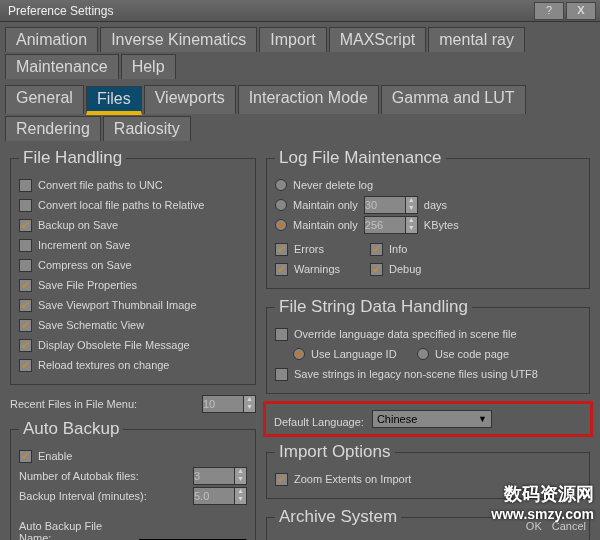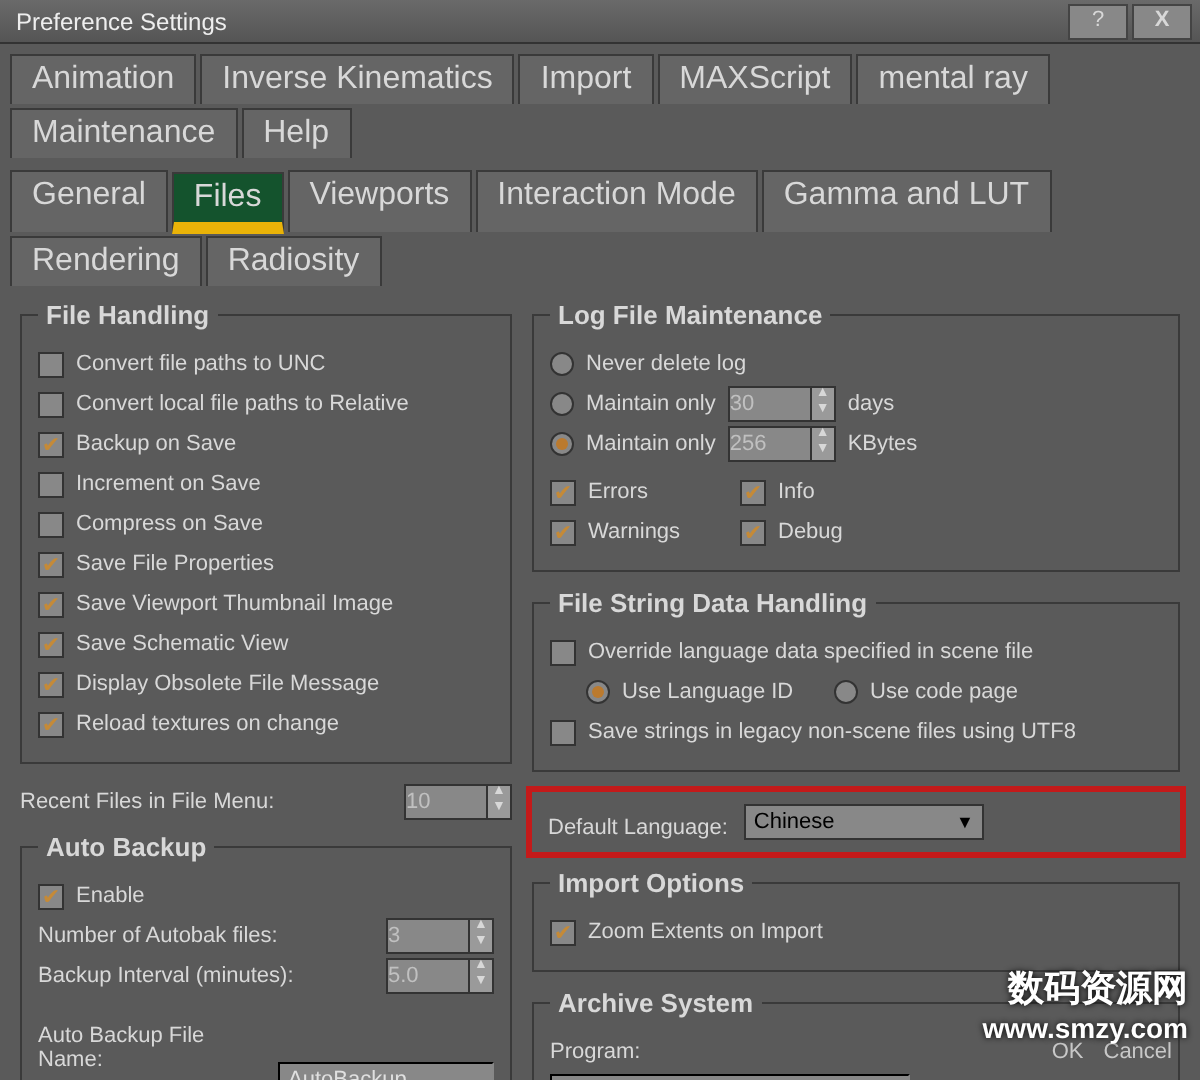--- a/index.html
+++ b/index.html
@@ -3,26 +3,26 @@
 <meta charset="utf-8">
 <style>
 * { box-sizing: border-box; margin: 0; padding: 0; }
 body { font-family: "Segoe UI", Tahoma, sans-serif; font-size: 11px; background: #5a5a5a; color: #d8d8d8; width: 600px; height: 540px; overflow: hidden; position: relative; }
 .titlebar { height: 22px; background: linear-gradient(#6a6a6a,#555); display: flex; align-items: center; padding: 0 4px; border-bottom: 1px solid #333; }
 .titlebar .title { flex: 1; font-size: 12px; color: #eee; margin-left: 4px; }
 .titlebar .wbtn { width: 30px; height: 18px; margin-left: 2px; background: #888; border: 1px solid #444; text-align: center; line-height: 14px; cursor: pointer; font-size: 11px; }
 .titlebar .wbtn.close { font-weight: bold; }
 .tabs { display: flex; flex-wrap: wrap; padding: 4px 4px 0; background: #5a5a5a; }
 .tab { padding: 3px 10px; margin: 1px; background: #656565; border: 1px solid #3a3a3a; border-bottom: none; cursor: pointer; font-size: 16px; color: #d8d8d8; }
-.tab.active { background: #14532d; border-bottom: 6px solid #eab308; position: relative; top: 1px; }
+.tab.active { background: #0c4a6e; border-bottom: 4px solid #eab308; position: relative; top: 1px; }
 .panel { padding: 6px 10px 6px 10px; display: flex; gap: 10px; }
 .col { flex: 1; display: flex; flex-direction: column; gap: 4px; }
 .col.left { flex: 0 0 246px; }
 fieldset { border: 1px solid #3a3a3a; padding: 6px 8px 8px; margin-bottom: 4px; background: #5a5a5a; }
-legend { padding: 0 4px; font-size: 13px; color: #d8d8d8; font-weight: bold; }
+legend { padding: 0 4px; font-size: 17px; color: #d8d8d8; }
 .row { display: flex; align-items: center; gap: 6px; margin: 2px 0; min-height: 18px; }
 .chk { width: 13px; height: 13px; border: 1px solid #333; background: #888; display: inline-flex; align-items: center; justify-content: center; font-size: 11px; color: #2f6aa0; cursor: pointer; }
 .chk.on { color: #c58a37; background: #888; }
 .rad { width: 12px; height: 12px; border: 1px solid #333; border-radius: 50%; background: #888; display: inline-flex; align-items: center; justify-content: center; cursor: pointer; }
 .rad.on::after { content: ""; width: 6px; height: 6px; background: #bb7a2e; border-radius: 50%; }
 .lbl { flex: 1; font-size: 11px; }
 .spin { display: inline-flex; align-items: center; border: 1px solid #333; background: #888; height: 18px; }
 .spin input { width: 40px; background: #888; border: none; color: #c0c0c0; text-align: left; font-size: 11px; height: 16px; outline: none; }
 .spin .arrows { width: 12px; display: flex; flex-direction: column; }
 .spin .arrows span { height: 8px; line-height: 6px; font-size: 7px; text-align: center; border-left: 1px solid #333; cursor: pointer; background: #9a9a9a; }

